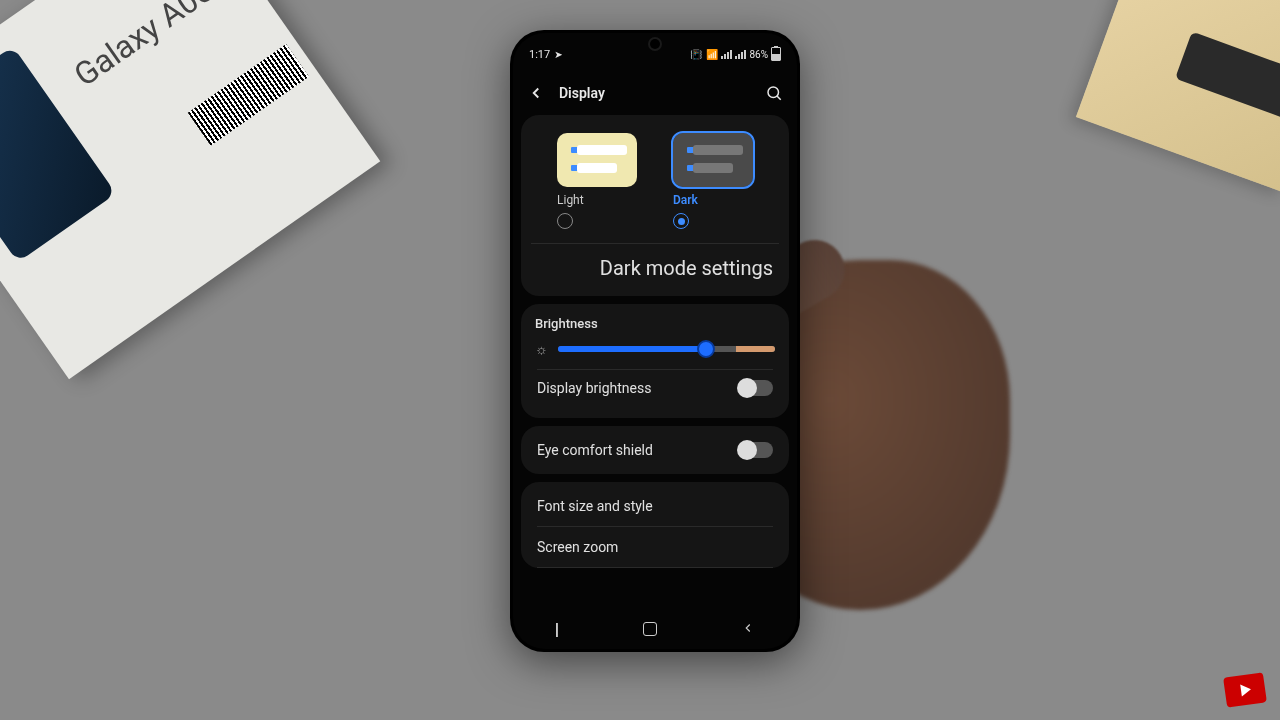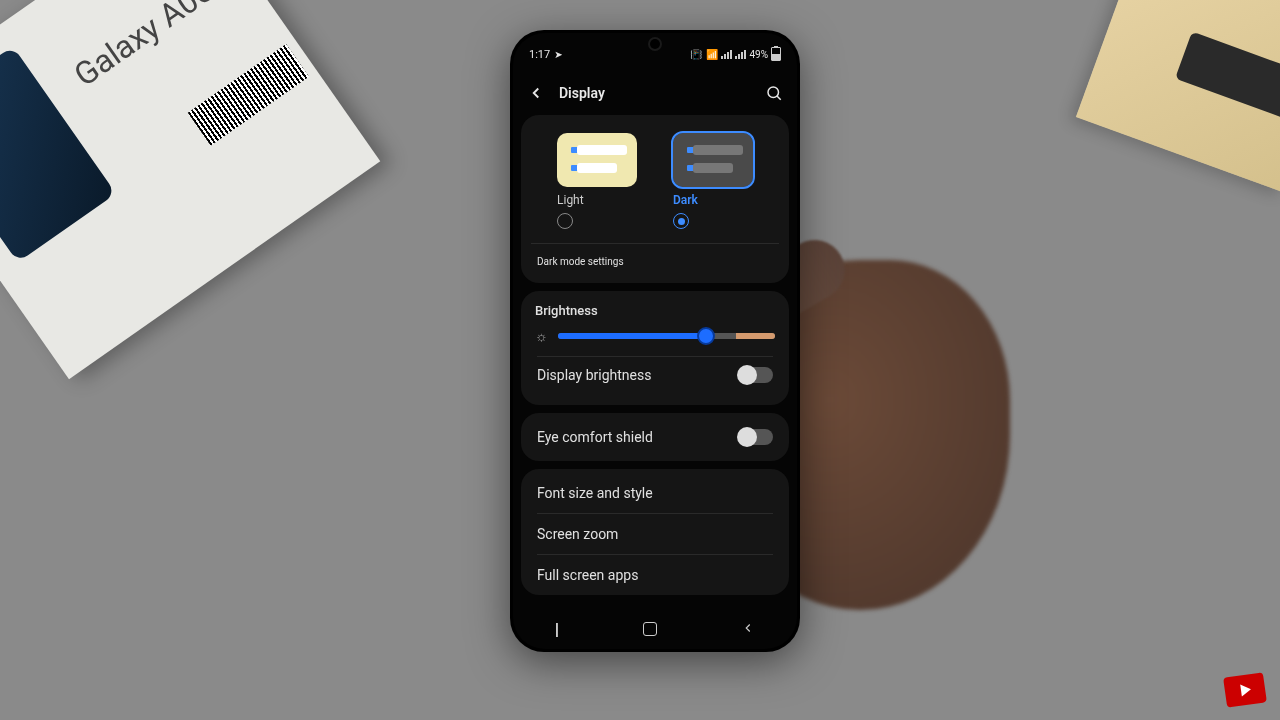--- a/index.html
+++ b/index.html
@@ -262,23 +262,24 @@
     height: 7px;
     background: #3d8cff;
     border-radius: 50%;
   }
   .divider {
     height: 1px;
     background: #2a2a2a;
     margin: 10px -4px 0;
   }
   .dark-settings {
-    font-size: 10px;
+    font-size: 20px;
     color: #e0e0e0;
     padding: 12px 2px 4px;
+    text-align: right;
   }
   
   .section-title {
     font-size: 13px;
     color: #e0e0e0;
     font-weight: 500;
     margin-bottom: 10px;
   }
   .brightness-row {
     display: flex;
@@ -412,21 +413,21 @@
             <span></span>
             <span></span>
             <span></span>
           </span>
         <span class="sig-bars">
             <span></span>
             <span></span>
             <span></span>
             <span></span>
           </span>
-        <span>49%</span>
+        <span>86%</span>
         <span class="battery-v">
             <span></span>
           </span>
       </div>
     </div>
 
     <div class="header">
       <span class="back-icon">
         <svg viewBox="0 0 24 24" fill="none" stroke="currentColor" stroke-width="2.5">
             <polyline points="15 18 9 12 15 6"></polyline>
@@ -490,21 +491,20 @@
           <span>Eye comfort shield</span>
           <span class="toggle off"></span>
         </div>
       </div>
 
       <div class="card" style="padding-top:4px;padding-bottom:0">
         <div class="list-item">Font size and style</div>
         <div class="inner-divider"></div>
         <div class="list-item">Screen zoom</div>
         <div class="inner-divider"></div>
-        <div class="list-item">Full screen apps</div>
       </div>
 
     </div>
 
     <div class="navbar">
       <span class="nav-recent">|||</span>
       <span class="nav-home"></span>
       <span>
         <svg width="14" height="14" viewBox="0 0 24 24" fill="none" stroke="currentColor" stroke-width="2">
             <polyline points="15 18 9 12 15 6"></polyline>

